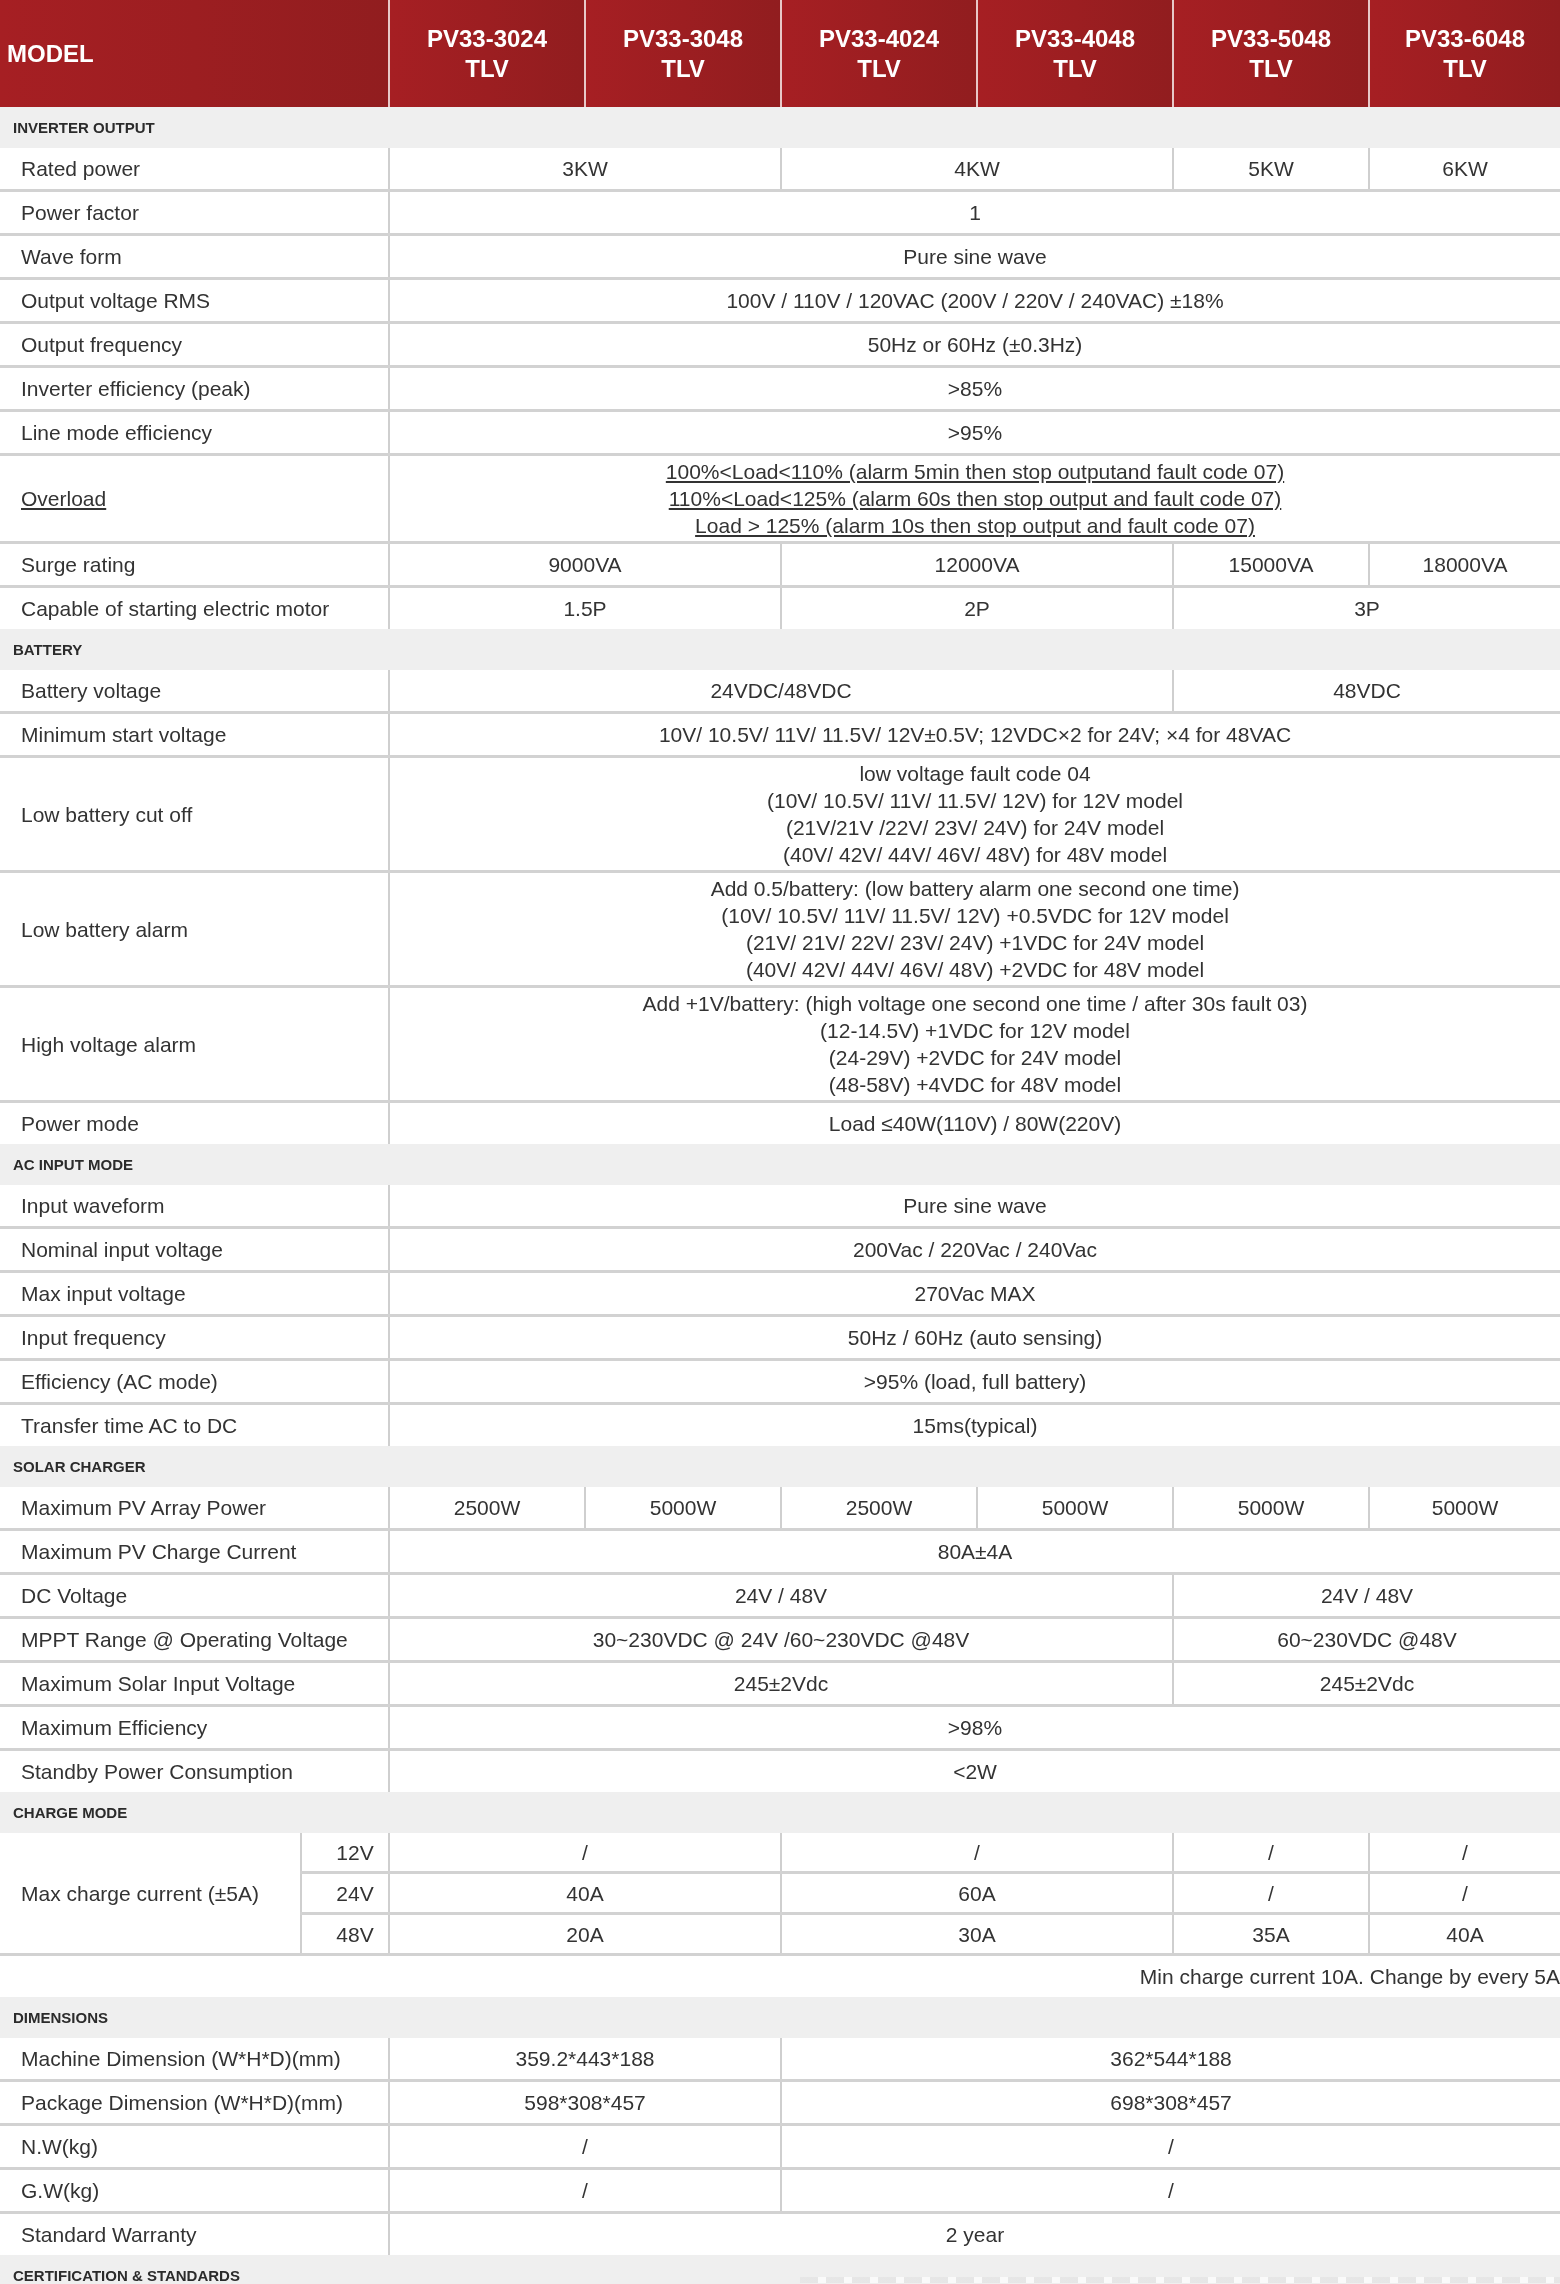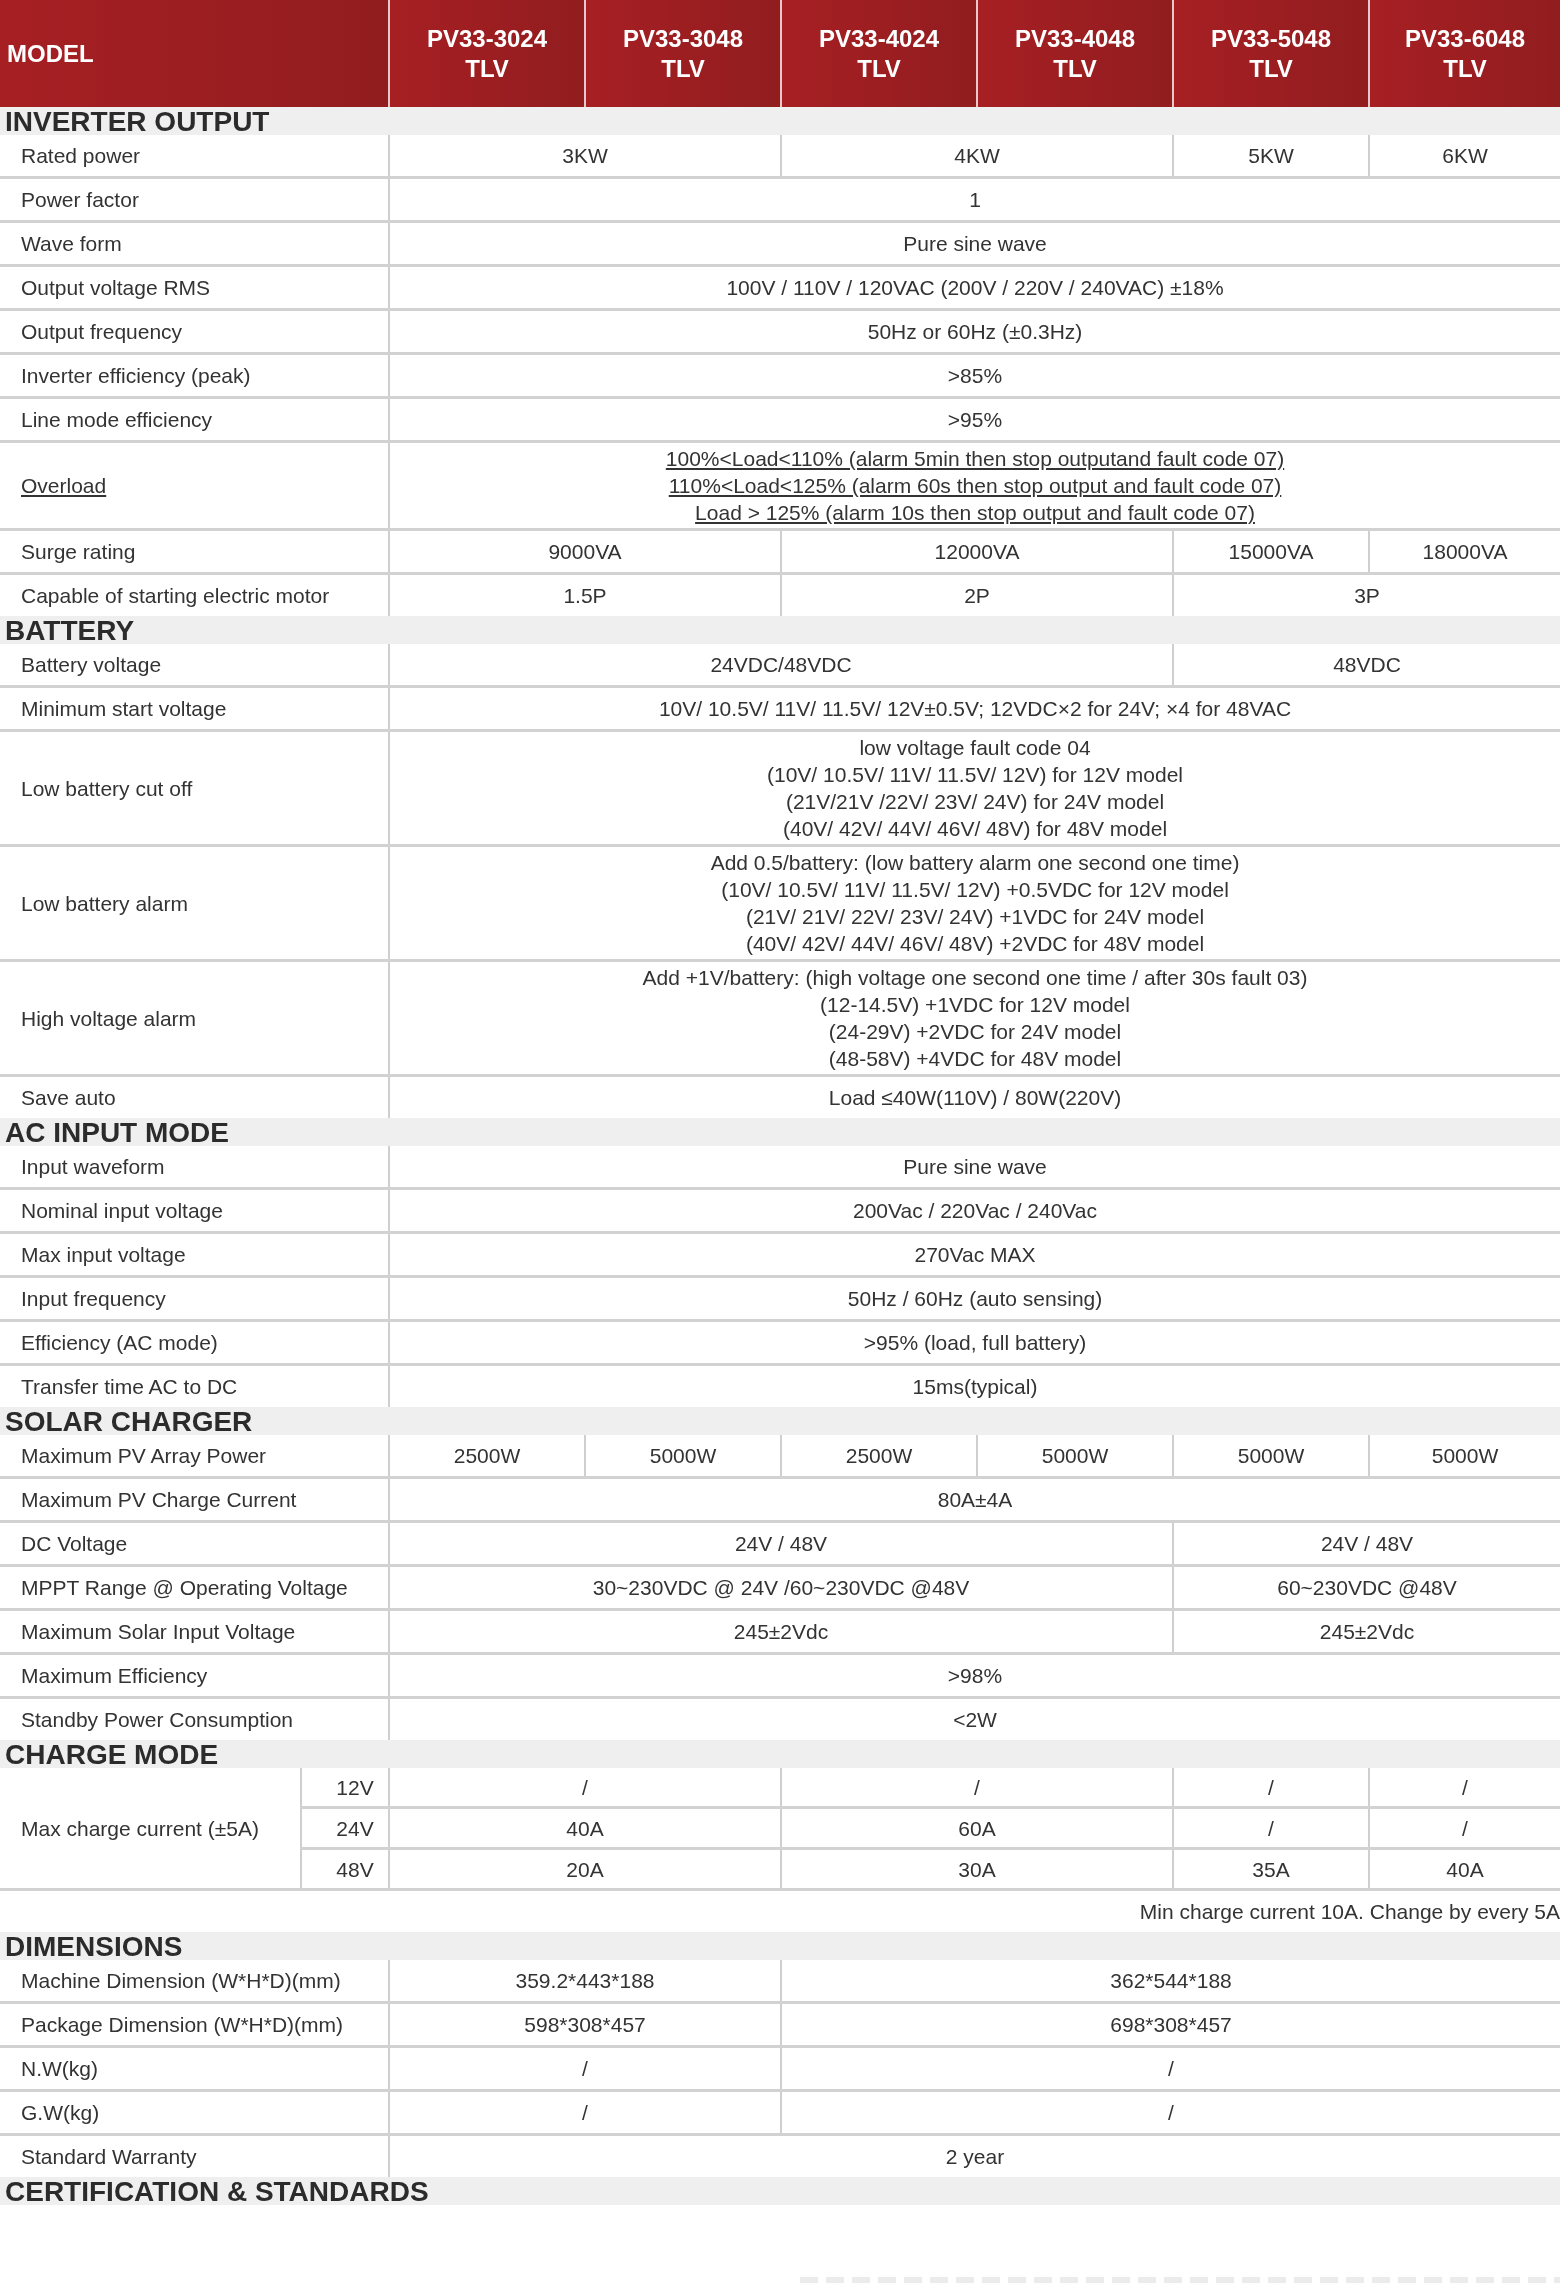--- a/index.html
+++ b/index.html
@@ -9,22 +9,22 @@
   table.spec td, table.spec th { padding:0; font-size:21px; font-weight:normal; line-height:27px; color:#333; }
   col.c-sub1 { width:301px; } col.c-sub2 { width:88px; }
   col.c-m { width:196px; } col.c-last { width:191px; }
   
   tr.head th { height:107px; color:#fff; font-weight:bold; font-size:24px; line-height:30px;
                background:linear-gradient(90deg,#a61f23 0%,#9c1e21 50%,#911d1f 100%);
                border-right:2px solid #e8c8c8; text-align:center; vertical-align:middle; }
   tr.head th.model { text-align:left; padding-left:7px; font-size:24px; }
   tr.head th:last-child { border-right:none; }
   
-  tr.section td { background:#efefef; height:28px; font-weight:bold; font-size:28px; color:#2b2b2b;
-                  padding-left:5px; vertical-align:middle; }
+  tr.section td { background:#efefef; height:41px; font-weight:bold; font-size:15px; color:#2b2b2b;
+                  padding-left:13px; vertical-align:middle; }
   
   tr.row td { height:41px; vertical-align:middle; text-align:center; background:#fff;
               border-bottom:3px solid #d2d2d2; border-left:2px solid #cfcfcf; }
   tr.row td.label { text-align:left; padding-left:21px; border-left:none;margin-left:39px; }
   tr.row.last td { border-bottom:none; }
   tr.row.tall td { height:112px; }
   tr.row.overload td { height:85px;text-decoration:underline; }
   tr.row.sub td { height:38px; }
   td.sublabel { text-align:left; padding-left:20px !important; }
   tr.note td { height:41px; text-align:right; padding-left:21px; background:#fff; }
@@ -147,21 +147,21 @@
   <tr class="row tall">
     <td class="label" colspan="2">High voltage alarm</td>
     <td colspan="6" class="ml">
       <span>Add +1V/battery: (high voltage one second one time / after 30s fault 03)</span>
       <span>(12-14.5V) +1VDC for 12V model</span>
       <span>(24-29V) +2VDC for 24V model</span>
       <span>(48-58V) +4VDC for 48V model</span>
     </td>
   </tr>
   <tr class="row last">
-    <td class="label" colspan="2">Save auto</td>
+    <td class="label" colspan="2">Power mode</td>
     <td colspan="6">Load ≤40W(110V) / 80W(220V)</td>
   </tr>
 
   <tr class="section">
     <td colspan="8">AC INPUT MODE</td>
   </tr>
   <tr class="row">
     <td class="label" colspan="2">Input waveform</td>
     <td colspan="6">Pure sine wave</td>
   </tr>

